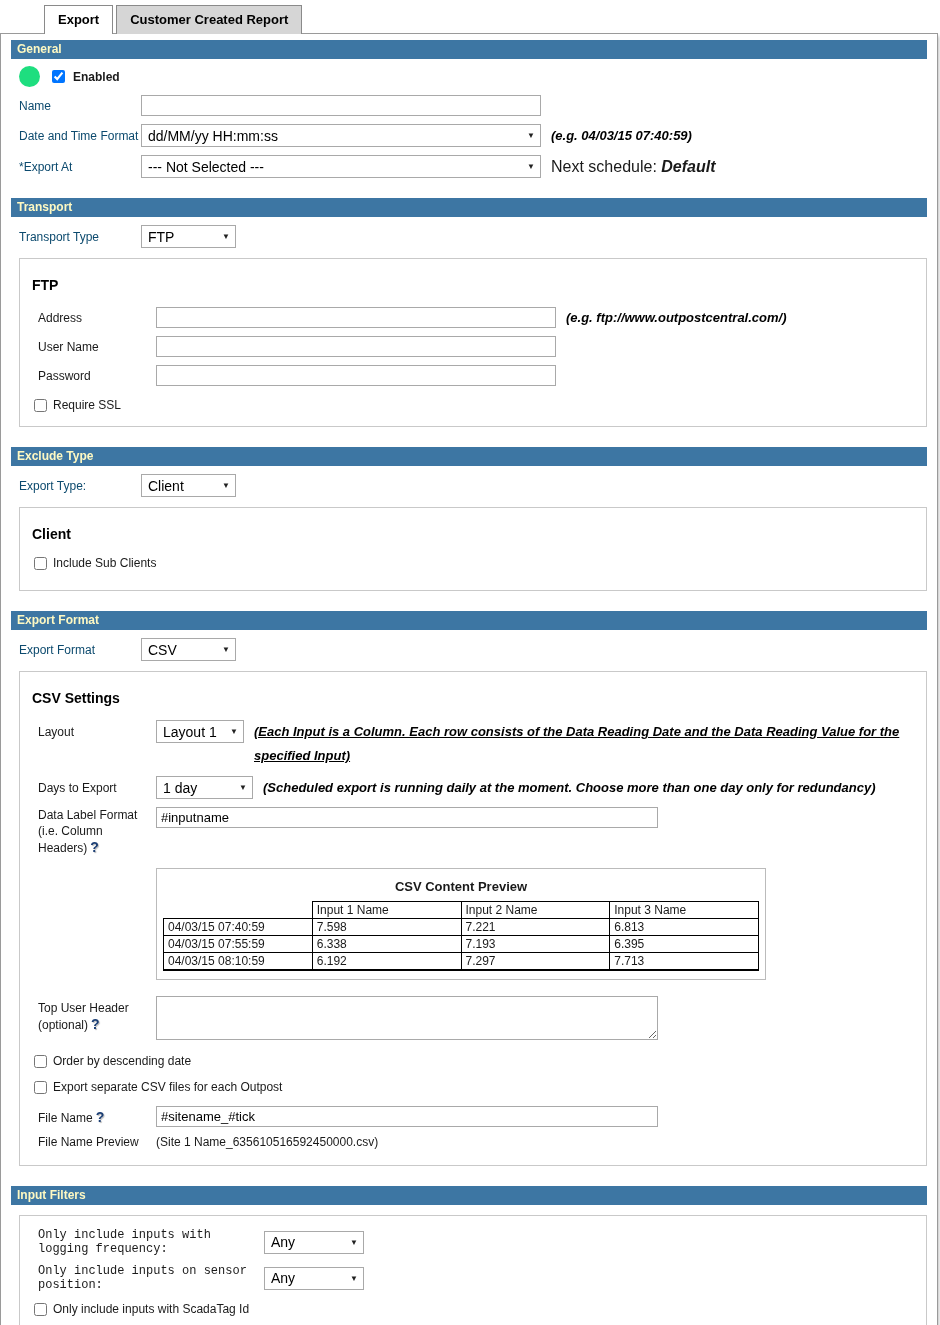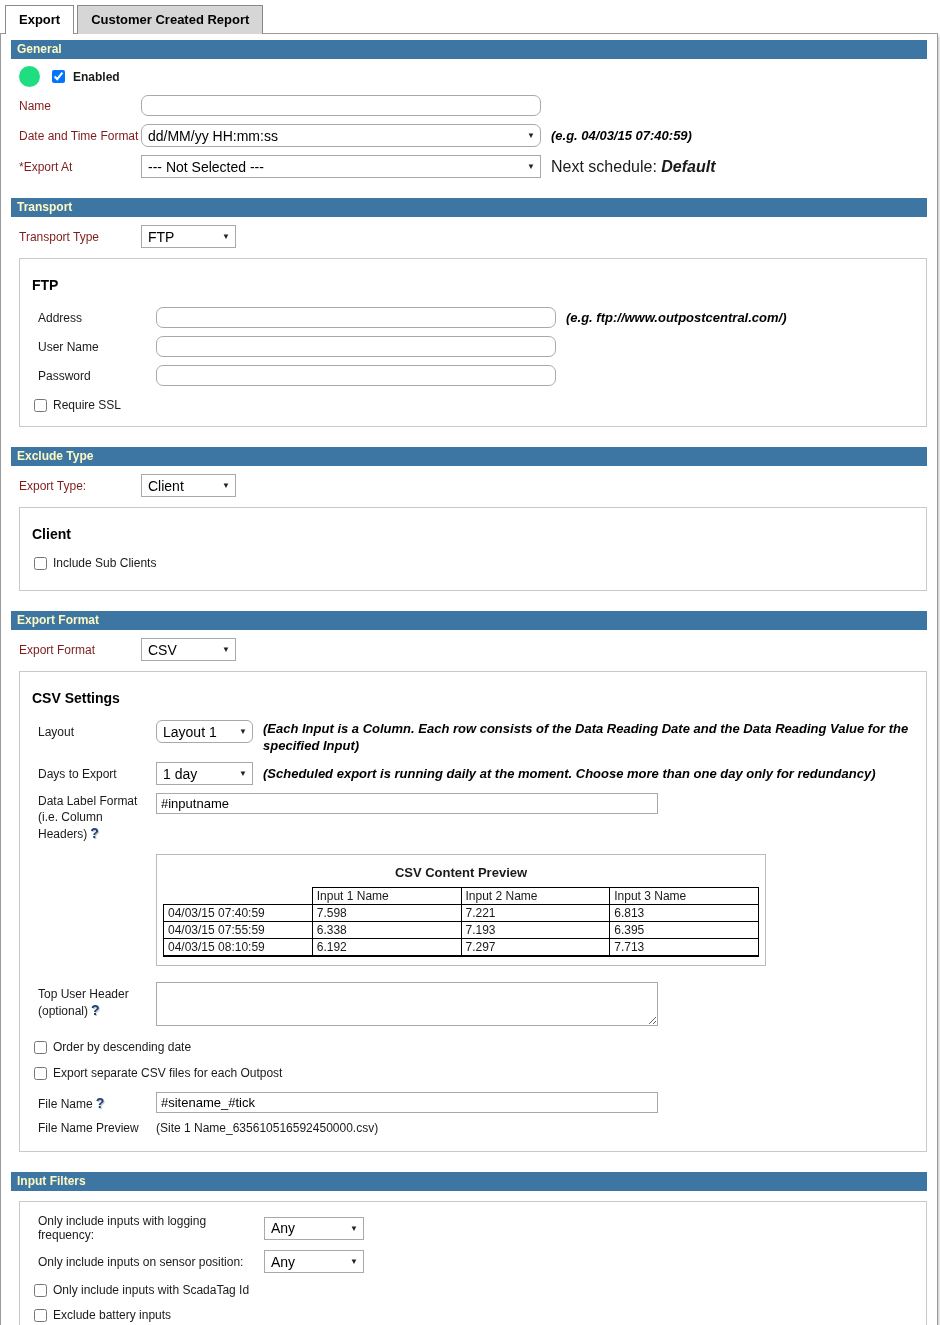--- a/index.html
+++ b/index.html
@@ -9,21 +9,21 @@
     font-family:"Liberation Sans", sans-serif;
     font-size:12px; color:#1a1a1a;
     overflow:hidden;
   }
   :root{
     --c-bar:#3d76a3;
     --c-btn:#17629b;
     --c-green:#1ede7f;
   }
   
-  .tabbar { display:flex; align-items:flex-end; padding:5px 0 0 5px; position:relative; z-index:2; }
+  .tabbar { display:flex; align-items:flex-end; padding:5px 0 0 5px; position:relative; z-index:2;margin-left:39px; }
   .tab {
     border:1px solid #8a8a8a; border-bottom:none;
     padding:6px 13px 7px 13px; margin-right:3px; margin-bottom:-1px;
     font-weight:bold; font-size:13px; background:#d6d6d6; cursor:pointer;
     color:#000;
   }
   .tab.active { background:#fff; }
   
   .page {
     position:relative; z-index:1;
@@ -35,32 +35,32 @@
     background:#fff;
   }
   
   .sec { margin-bottom:20px; }
   .sec-hdr {
     background:var(--c-bar); color:#fef9c3; font-weight:bold;
     font-size:12px; padding:3px 6px; height:19px; line-height:13px;
   }
   .row { display:flex; align-items:center; margin:8px 0 8px 8px; }
   .row.top { align-items:flex-start; }
-  .lbl { width:122px; flex:0 0 auto; color:#7f1d1d; }
+  .lbl { width:122px; flex:0 0 auto; color:#0c4a6e; }
   .subbox {
     border:1px solid #c9c9c9; margin:10px 0 0 8px; padding:10px 12px 14px 12px;
   }
   .subhead { font-weight:bold; font-size:14px; margin:8px 0 14px 0; color:#000; }
   
   input[type=text], textarea {
     border:1px solid #a9a9a9; height:21px; font-family:"Liberation Sans",sans-serif;
     font-size:13px; padding:1px 4px; background:#fff; color:#000;
   }
   textarea { height:44px; width:502px; resize:both; }
-  .w400 { width:400px;border-radius:7px; }
+  .w400 { width:400px; }
   .w500 { width:502px; }
   .sel {
     display:inline-flex; justify-content:space-between; align-items:center;
     border:1px solid #a9a9a9; background:#fff; height:23px;
     padding:0 5px 0 6px; font-size:14px; cursor:pointer; color:#000;
   }
   .sel .arr { font-size:8px; color:#222; margin-left:6px; flex:0 0 auto; }
   .hint { font-weight:bold; font-style:italic; font-size:13px; margin-left:10px; color:#000; }
   .plain { margin-left:10px; font-size:16px; }
   .bold-it { font-weight:bold; font-style:italic; }
@@ -80,21 +80,21 @@
   .preview-wrap { border:1px solid #bbb; width:610px; padding:6px 0 8px 0; margin:4px 0 2px 0; }
   .preview-title { text-align:center; font-weight:bold; font-size:13px; margin:4px 0 7px 0; }
   table.preview { border-collapse:collapse; width:calc(100% - 12px); margin:0 6px; border-bottom:2px solid #000; }
   table.preview th, table.preview td {
     border:1px solid #000; font-weight:normal; text-align:left;
     font-size:12px; padding:1px 4px; height:17px;
   }
   table.preview th:first-child { border-left:none; border-top:none; }
   table.preview th { width:25%; }
   
-  .flbl { width:226px; flex:0 0 auto; }
+  .flbl { width:226px; flex:0 0 auto;font-family:Liberation Mono, monospace; }
   .lblcol { width:118px; flex:0 0 auto; }
 </style>
 </head>
 <body>
 
 <div class="tabbar">
   <div class="tab active">Export</div>
   <div class="tab">Customer Created Report</div>
 </div>
 
@@ -188,25 +188,25 @@
       <span class="sel" style="width:95px;gap:12px;">
         <span>CSV</span>
         <span class="arr">▼</span>
       </span>
     </div>
     <div class="subbox">
       <div class="subhead">CSV Settings</div>
 
       <div class="row top" style="margin-left:6px;">
         <span class="lblcol" style="padding-top:5px;">Layout</span>
-        <span class="sel" style="width:97px;border-radius:6px;">
+        <span class="sel" style="width:88px;">
           <span>Layout 1</span>
           <span class="arr">▼</span>
         </span>
-        <span class="hint" style="max-width:648px; line-height:17px;">(Each Input is a Column. Each row consists of the Data Reading Date and the Data Reading Value for the specified Input)</span>
+        <span class="hint" style="max-width:648px; line-height:24px;text-decoration:underline;">(Each Input is a Column. Each row consists of the Data Reading Date and the Data Reading Value for the specified Input)</span>
       </div>
 
       <div class="row" style="margin-left:6px;">
         <span class="lblcol">Days to Export</span>
         <span class="sel" style="width:97px;">
           <span>1 day</span>
           <span class="arr">▼</span>
         </span>
         <span class="hint">(Scheduled export is running daily at the moment. Choose more than one day only for redundancy)</span>
       </div>

